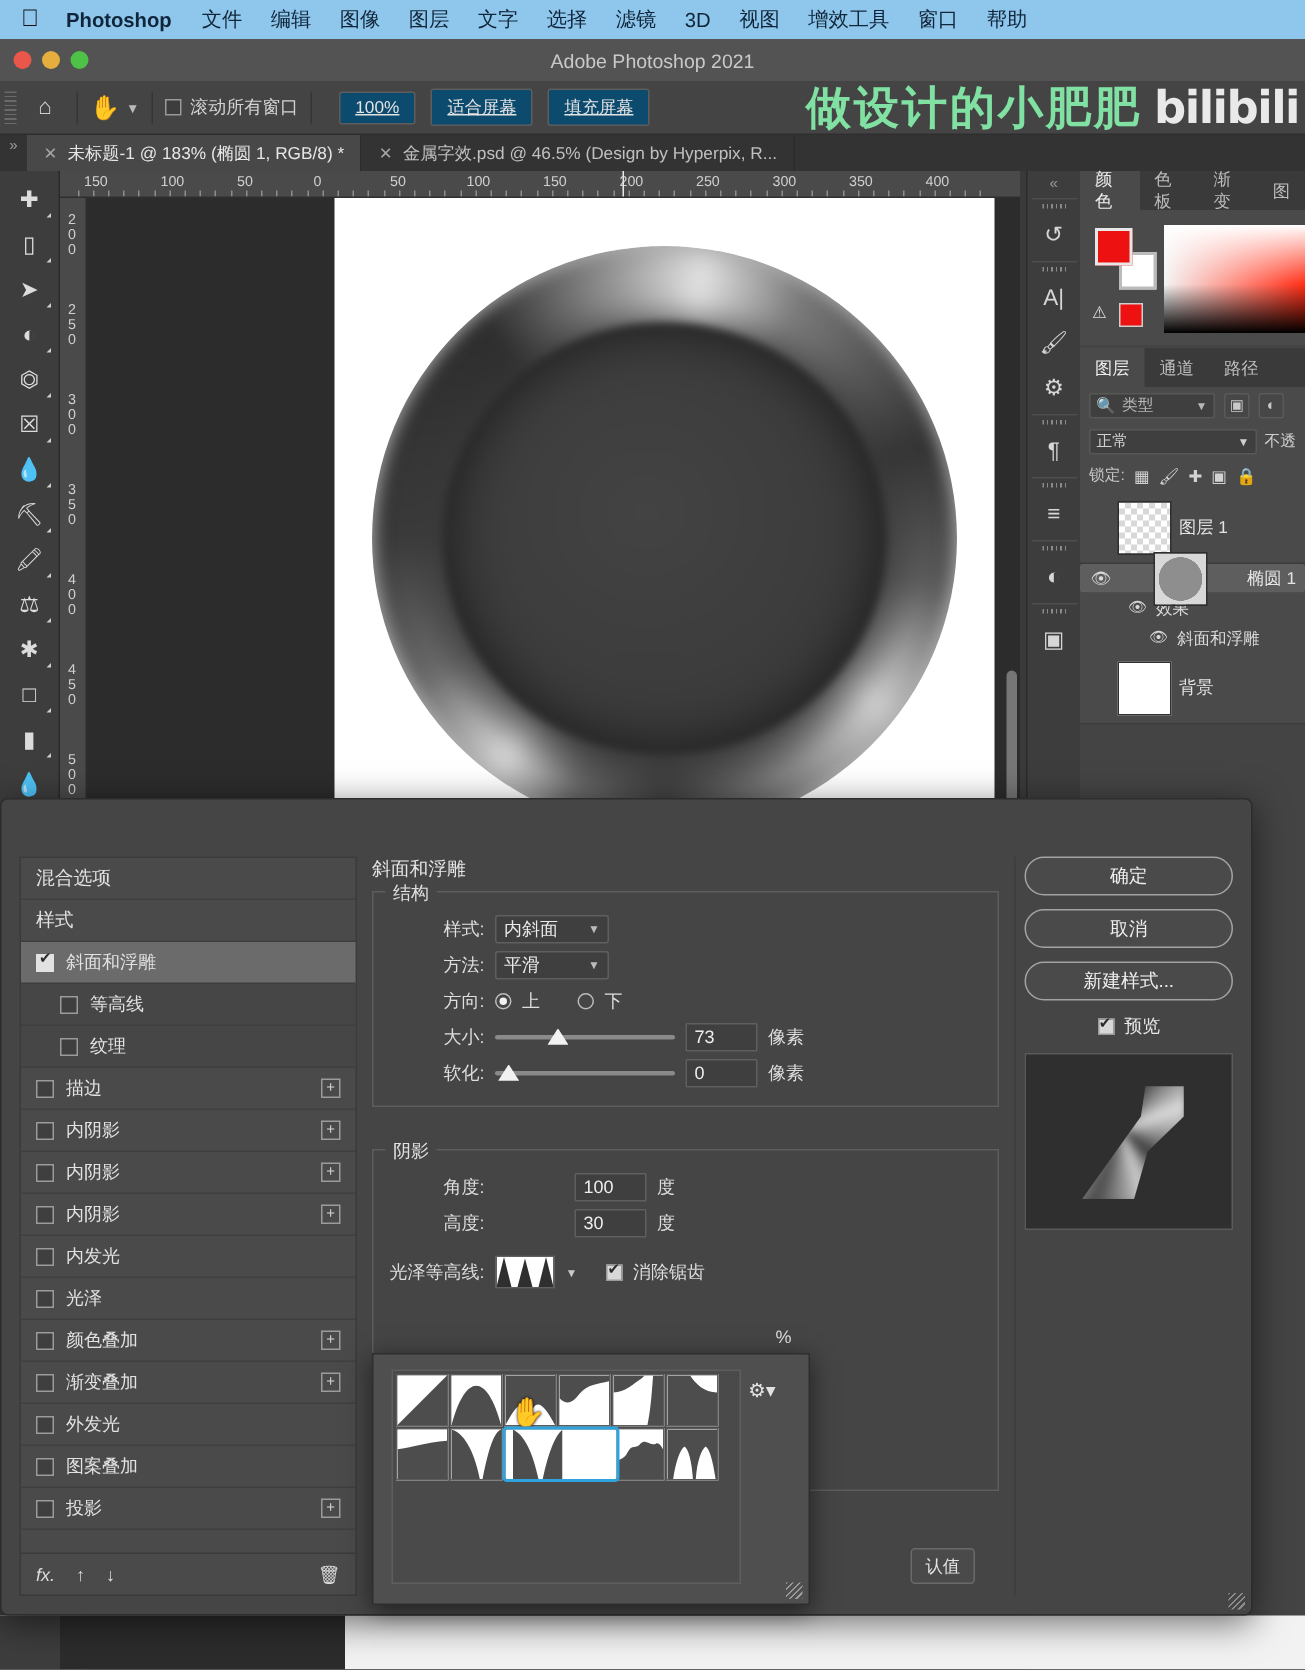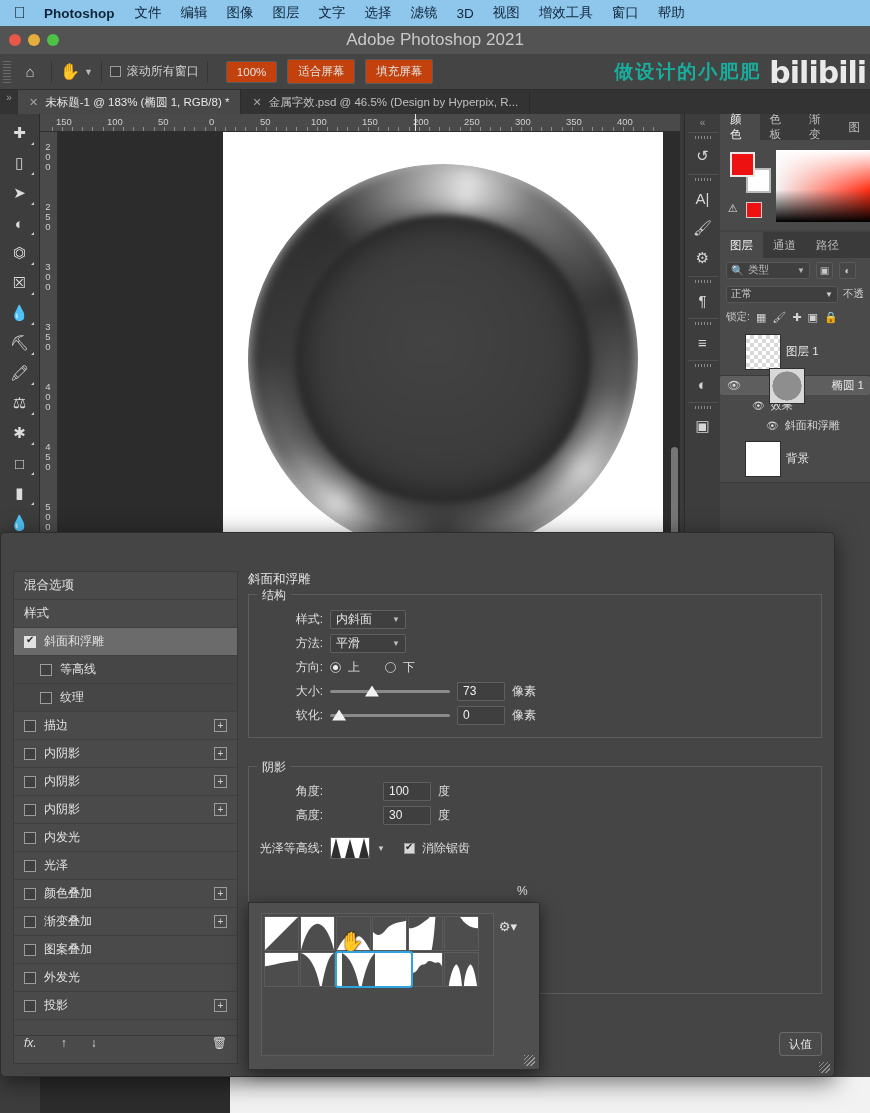--- a/index.html
+++ b/index.html
@@ -23,46 +23,46 @@
   
   .titlebar {
     position:absolute; left:0; top:26px; width:870px; height:28px;
     background:#535353; display:flex; align-items:center;
   }
   .traffic { display:flex; gap:7px; padding-left:9px; }
   .dot { width:12px; height:12px; border-radius:50%; }
   .dot.r{background:#e9564a;} .dot.y{background:#e6ae3d;} .dot.g{background:#4dc247;}
   .ps-title {
     position:absolute; left:0; right:0; text-align:center;
-    font-size:17px; color:#c9c9c9;
+    font-size:13px; color:#c9c9c9;
   }
 
   
   .optbar {
     position:absolute; left:0; top:54px; width:870px; height:36px;
     background:#444; display:flex; align-items:center; border-bottom:1px solid #2e2e2e;
   }
   .optbar .grip { width:8px; height:22px; margin-left:3px;
     background:repeating-linear-gradient(to bottom,#6a6a6a 0 1px,transparent 1px 3px); }
   .home-icon { width:26px; text-align:center; color:#cfcfcf; font-size:15px; margin-left:6px;}
   .vsep { width:1px; height:22px; background:#353535; margin:0 8px; }
   .tool-hand { color:#e8e8e8; font-size:16px; }
   .caret { color:#b9b9b9; font-size:9px; margin-left:4px; }
   .chk { width:11px; height:11px; border:1px solid #9a9a9a; background:#3d3d3d;
          display:inline-block; vertical-align:middle; position:relative; }
   .chk.on { background:#d8d8d8; }
   .chk.on::after { content:"✔"; position:absolute; left:0px; top:-3px; font-size:10px; color:#2a2a2a;}
   .optlabel { color:#d2d2d2; font-size:12px; margin-left:6px; }
-  .obtn { background:#c2410c; border:1px solid #5c5c5c; border-radius:2px;
-          color:#e3e3e3; font-size:11.5px; padding:4px 10px; margin-left:10px; }
+  .obtn { background:#0c4a6e; border:1px solid #5c5c5c; border-radius:2px;
+          color:#e3e3e3; font-size:11.5px; padding:4px 10px; margin-left:10px;text-decoration:underline; }
 
   
   .wm { position:absolute; top:54px; right:4px; height:36px; display:flex;
         align-items:center; gap:8px; pointer-events:none; }
-  .wm-cn { font-size:19px; color:#14b8a6; font-weight:bold; letter-spacing:2px;
+  .wm-cn { font-size:30px; color:#86efac; font-weight:bold; letter-spacing:2px;
            opacity:.92; }
   .wm-bili { font-size:30px; color:#f2f2f2; font-weight:bold; letter-spacing:-1px;
              font-family:"DejaVu Sans", sans-serif; opacity:.95; }
 
   
   .tabstrip { position:absolute; left:0; top:90px; width:870px; height:24px;
               background:#333; display:flex; align-items:stretch; }
   .lcollapse { width:18px; color:#9a9a9a; font-size:10px; display:flex;
                align-items:flex-start; justify-content:center; padding-top:2px;}
   .dtab { display:flex; align-items:center; gap:7px; padding:0 11px; font-size:11.5px;
@@ -197,22 +197,22 @@
   .sl-item.head { font-size:12.5px; }
   .sl-item.active { background:#6b6b6b; }
   .sl-item.sub { padding-left:26px; background:#464646; }
   .sl-chk { width:12px; height:12px; border:1px solid #9b9b9b; background:#3f3f3f;
             position:relative; flex:0 0 12px; }
   .sl-chk.on { background:#e2e2e2; border-color:#e2e2e2; }
   .sl-chk.on::after { content:"✔"; position:absolute; left:1px; top:-3px;
                       font-size:10px; color:#2b2b2b; }
   .plus { margin-left:auto; width:13px; height:13px; border:1px solid #9b9b9b;
           color:#d2d2d2; font-size:10px; line-height:11px; text-align:center; }
-  .sl-foot { margin-top:auto; height:28px; display:flex; 
-             gap:24px; padding:0 10px; color:#dcdcdc; font-size:12px;
+  .sl-foot { margin-top:auto; height:28px; display:flex; align-items:center;
+             gap:14px; padding:0 10px; color:#dcdcdc; font-size:12px;
              border-top:1px solid #3a3a3a; }
   .sl-foot .trash { margin-left:auto; }
 
   
   .center { flex:1; position:relative; }
   .grp { position:relative; border:1px solid #5d5d5d; margin-top:10px;
          padding:12px 10px 10px; }
   .grp > .lg { position:absolute; top:-8px; left:8px; background:#454545;
                padding:0 5px; font-size:12px; color:#e0e0e0; }
   .sect-title { font-size:12.5px; color:#e6e6e6; margin-bottom:-4px; }
@@ -259,21 +259,21 @@
   .prevbox .art { position:absolute; left:24%; top:14%; width:55%; height:72%;
     background:
       conic-gradient(from 130deg at 40% 40%, #2f2f2f 0deg, #cfcfcf 30deg,
         #4a4a4a 70deg, #ededed 110deg, #3a3a3a 150deg, #9a9a9a 200deg,
         #2a2a2a 250deg, #dcdcdc 300deg, #3a3a3a 360deg);
     filter: blur(3px);
     clip-path: polygon(6% 96%, 58% 30%, 62% 6%, 96% 6%, 96% 30%, 64% 58%, 52% 96%);
   }
 
   
-  .defrow { position:absolute; right:0; bottom:8px; display:flex; gap:8px; }
+  .defrow { position:absolute; right:16px; bottom:8px; display:flex; gap:8px; }
   .dbtn { height:24px; background:#4a4a4a; border:1px solid #6a6a6a; border-radius:3px;
           color:#e4e4e4; font-size:11.5px; display:flex; align-items:center;
           padding:0 9px; }
   .resize-grip { position:absolute; right:4px; bottom:3px; width:11px; height:11px;
     background: repeating-linear-gradient(135deg,#8d8d8d 0 1px, transparent 1px 3px); }
 
   
   .popup { position:absolute; left:248px; top:902px; width:292px; height:168px;
            background:#4f4f4f; border:1px solid #2e2e2e;
            box-shadow:0 4px 16px rgba(0,0,0,.55); }
@@ -667,25 +667,25 @@
           <span>颜色叠加</span>
           <span class="plus">+</span>
         </div>
         <div class="sl-item">
           <span class="sl-chk"></span>
           <span>渐变叠加</span>
           <span class="plus">+</span>
         </div>
         <div class="sl-item">
           <span class="sl-chk"></span>
+          <span>外发光</span>
+        </div>
+        <div class="sl-item">
+          <span class="sl-chk"></span>
           <span>图案叠加</span>
-        </div>
-        <div class="sl-item">
-          <span class="sl-chk"></span>
-          <span>外发光</span>
         </div>
         <div class="sl-item">
           <span class="sl-chk"></span>
           <span>投影</span>
           <span class="plus">+</span>
         </div>
         <div class="sl-foot">
           <span style="font-style:italic">fx.</span>
           <span>↑</span>
           <span>↓</span>
@@ -784,20 +784,32 @@
             <div style="width:180px"></div>
             <span class="unit">%</span>
           </div>
         </div>
 
         <div class="defrow">
           <div class="dbtn">认值</div>
         </div>
       </div>
 
+      <div class="rightcol">
+        <div class="pbtn">确定</div>
+        <div class="pbtn">取消</div>
+        <div class="pbtn">新建样式...</div>
+        <div class="prevrow">
+          <span class="chk on"></span>
+          <span>预览</span>
+        </div>
+        <div class="prevbox">
+          <div class="art"></div>
+        </div>
+      </div>
     </div>
     <div class="resize-grip"></div>
   </div>
 
   <div class="popup">
     <div class="popup-inner">
       <div class="cgrid" id="cgrid">
           <div class="cell">
             <svg width="33" height="33" viewBox="0 0 35 35">
               <rect width="35" height="35" fill="#ffffff"></rect>

